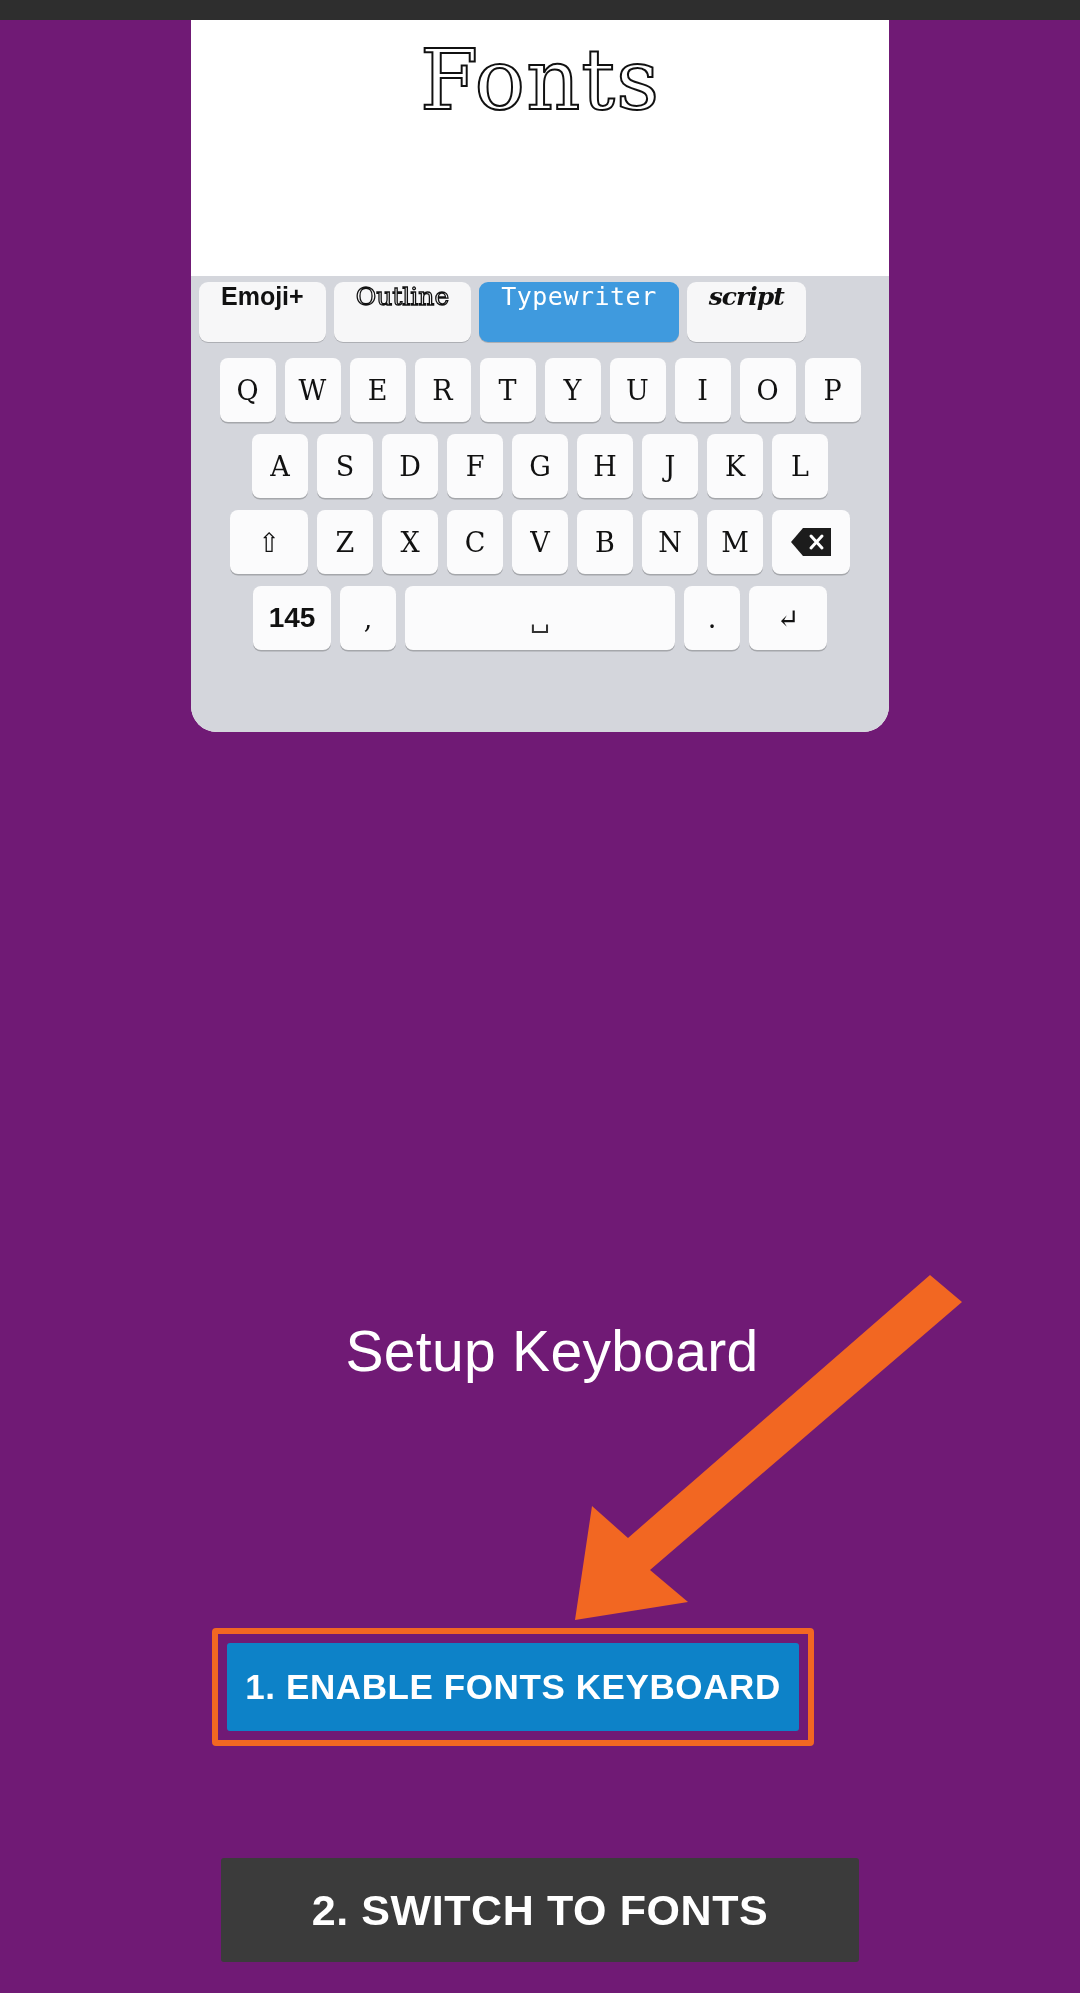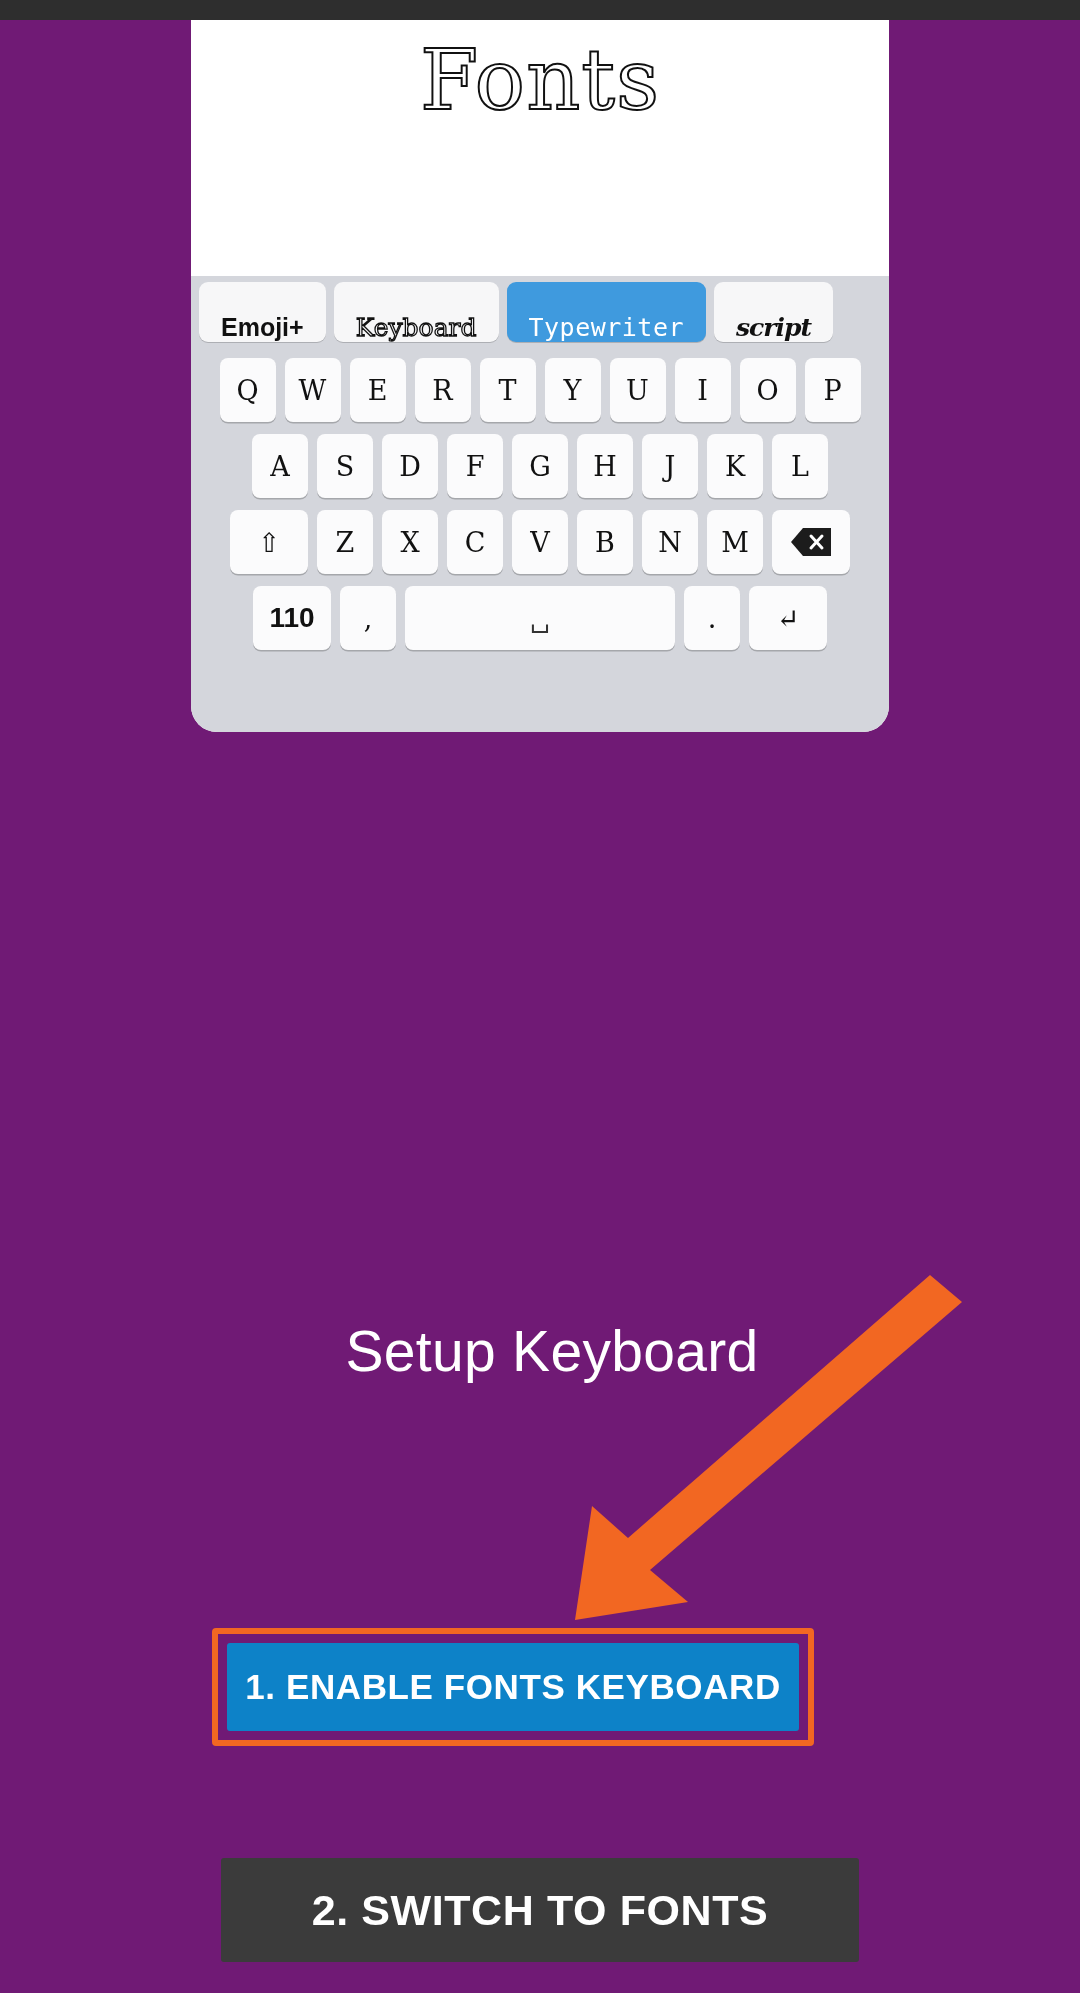--- a/index.html
+++ b/index.html
@@ -65,21 +65,21 @@
     gap: 8px;
     overflow: hidden;
   }
   .font-chip {
     flex: 0 0 auto;
     height: 60px;
     padding: 0 22px;
     background: #f7f7f8;
     border-radius: 9px;
     display: flex;
-    align-items: flex-end;
+    align-items: flex-start;
     justify-content: center;
     font-size: 25px;
     color: #111;
     white-space: nowrap;
     box-shadow: 0 1px 0 rgba(0,0,0,0.18);
   }
   .font-chip.selected {
     background: #3f9ade;
     color: #ffffff;
   }
@@ -206,21 +206,21 @@
 
     <div id="preview-text-area">
       <div id="preview-title">Fonts</div>
     </div>
 
     <div id="font-strip">
       <div class="font-chip fs-emoji">
         <span>Emoji+</span>
       </div>
       <div class="font-chip fs-outline">
-        <span>Keyboard</span>
+        <span>Outline</span>
       </div>
       <div class="font-chip fs-typewriter selected">
         <span>Typewriter</span>
       </div>
       <div class="font-chip fs-script">
         <span>script</span>
       </div>
     </div>
 
     <div id="keyboard">
@@ -261,21 +261,21 @@
         <div class="key">M</div>
         <div class="key bksp">
           <svg width="42" height="30" viewBox="0 0 42 30" aria-hidden="true">
             <path d="M13 1 L41 1 L41 29 L13 29 L1 15 Z" fill="#1c1c1c"></path>
             <path d="M21 9 L32 21 M32 9 L21 21" stroke="#ffffff" stroke-width="3" stroke-linecap="round"></path>
           </svg>
         </div>
       </div>
 
       <div class="kbd-row">
-        <div class="key num">110</div>
+        <div class="key num">145</div>
         <div class="key narrow">,</div>
         <div class="key space">␣</div>
         <div class="key narrow">.</div>
         <div class="key wide">↵</div>
       </div>
 
     </div>
   </div>
 
   <div id="setup-title">Setup Keyboard</div>

